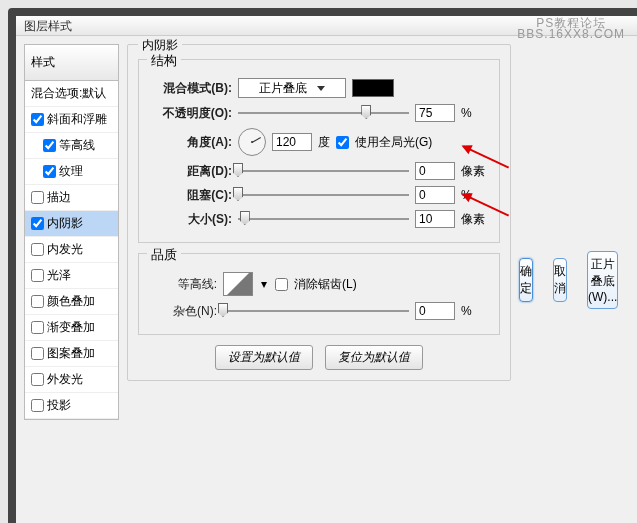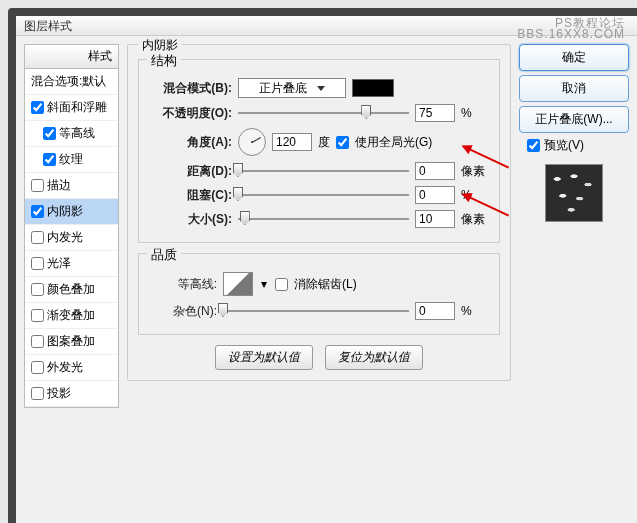--- a/index.html
+++ b/index.html
@@ -1,22 +1,22 @@
 <!DOCTYPE html>
 <html><head>
 <meta charset="utf-8">
 <style>
 * { box-sizing: border-box; margin: 0; padding: 0; font-family: "Microsoft YaHei", SimSun, sans-serif; font-size: 12px; }
 body { background: #e8e8e8; padding: 8px; }
 .frame-outer { border: 8px solid #444; border-radius: 4px; width: 637px; height: 523px; background: #f0f0f0; position: relative; }
 .titlebar { background: linear-gradient(#fdfdfd,#e8e8e8); height: 20px; border-bottom: 1px solid #ccc; padding: 2px 8px; font-size: 12px; color: #333; }
-.watermark { position: absolute; top: 2px; right: 12px; color: #999; font-size: 11px; text-align: right; line-height: 11px; letter-spacing: 1px; }
+.watermark { position: absolute; top: 2px; right: 12px; color: #999; font-size: 11px; text-align: center; line-height: 11px; letter-spacing: 1px; }
 .dialog-body { display: flex; padding: 8px; gap: 8px; height: calc(100% - 20px); }
 .styles-panel { width: 95px; }
-.styles-header { background: linear-gradient(#fff,#e8e8e8); border: 1px solid #bbb; padding: 3px 6px; text-align: right; }
+.styles-header { background: linear-gradient(#fff,#e8e8e8); border: 1px solid #bbb; padding: 9px 6px; text-align: left; }
 .styles-list { border: 1px solid #bbb; border-top: none; background: #fff; }
 .style-row { padding: 4px 6px; border-bottom: 1px solid #eee; display: flex; align-items: center; gap: 3px; cursor: pointer; }
 .style-row.sub { padding-left: 18px; }
 .style-row.selected { background: #bcd6f5; }
 .style-row input[type=checkbox] { width: 13px; height: 13px; }
 .middle-panel { flex: 1; display: flex; flex-direction: column; gap: 8px; }
 .group-box { border: 1px solid #ccc; border-radius: 2px; padding: 14px 10px 10px 10px; position: relative; }
 .group-title { position: absolute; top: -8px; left: 10px; background: #f0f0f0; padding: 0 4px; }
 .section-title { position: absolute; top: -8px; left: 8px; background: #f0f0f0; padding: 0 4px; font-size: 13px; }
 .form-row { display: flex; align-items: center; margin: 6px 0; gap: 6px; }
@@ -30,21 +30,21 @@
 .slider-thumb { position: absolute; width: 10px; height: 14px; background: linear-gradient(#fff,#ccc); border: 1px solid #666; top: -7px; transform: translateX(-50%); clip-path: polygon(0 0,100% 0,100% 70%,50% 100%,0 70%); }
 .num-input { width: 40px; height: 18px; border: 1px solid #888; background: #fff; text-align: left; padding: 6px 3px; }
 .unit { width: 30px; }
 .angle-ctrl { width: 28px; height: 28px; border: 1px solid #888; border-radius: 50%; background: #f5f5f5; position: relative; }
 .angle-ctrl::after { content: ''; position: absolute; width: 10px; height: 1px; background: #333; top: 50%; left: 50%; transform-origin: left center; transform: rotate(-30deg); }
 .angle-ctrl::before { content:''; position:absolute; width:2px; height:2px; background:#333; border-radius:50%; top:calc(50% - 1px); left:calc(50% - 1px);}
 .contour-box { width: 30px; height: 24px; border: 1px solid #888; background: linear-gradient(135deg,#fff 0%, #fff 48%, #777 52%, #777 100%); position: relative; }
 .contour-arrow { width:10px; display:flex; align-items:center; justify-content:center;}
 .btn-row { display: flex; gap: 12px; justify-content: center; margin-top: 8px; font-style: italic; }
 .small-btn { border: 1px solid #999; background: linear-gradient(#fff,#e4e4e4); padding: 3px 12px; border-radius: 3px; cursor: pointer; }
-.right-panel { width: 110px; display: flex; flex-direction: column; gap: 4px; align-items: center; }
+.right-panel { width: 110px; display: flex; flex-direction: row; gap: 20px; align-items: center; }
 .main-btn { width: 100%; border: 1px solid #6aa0d8; background: linear-gradient(#fdfeff,#e6f0fa); padding: 4px 0; border-radius: 4px; text-align: center; cursor: pointer; }
 .main-btn.primary { border: 1px solid #4a90d9; box-shadow: 0 0 2px #4a90d9; }
 .preview-check { display: flex; gap: 4px; margin-top: 0; align-self: flex-start; padding-left: 8px;}
 .preview-box { width: 58px; height: 58px; border: 1px solid #888; background: radial-gradient(circle at 30% 30%, #eee 0%, #999 40%, #333 100%); background-color:#555; margin-top: 6px; filter: contrast(1.2); }
 .preview-box-inner { width:100%; height:100%; background:
   radial-gradient(ellipse 8px 4px at 20% 25%, #ddd 40%, transparent 50%),
   radial-gradient(ellipse 8px 4px at 50% 20%, #ddd 40%, transparent 50%),
   radial-gradient(ellipse 8px 4px at 75% 35%, #ccc 40%, transparent 50%),
   radial-gradient(ellipse 8px 4px at 30% 55%, #ddd 40%, transparent 50%),
   radial-gradient(ellipse 8px 4px at 60% 60%, #ccc 40%, transparent 50%),

